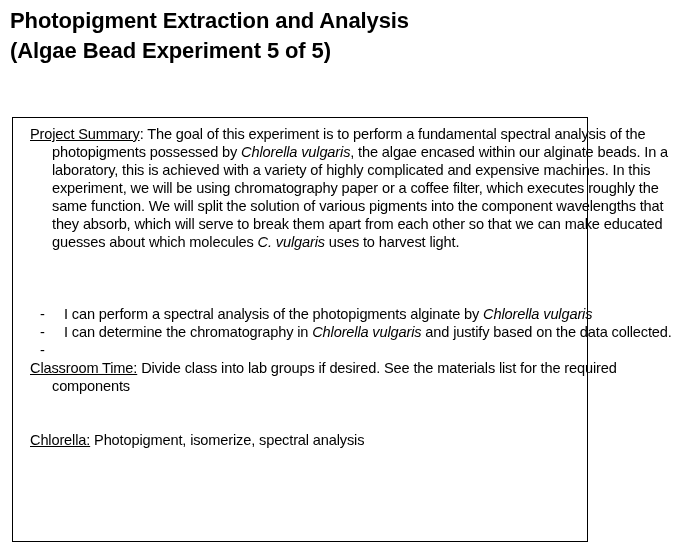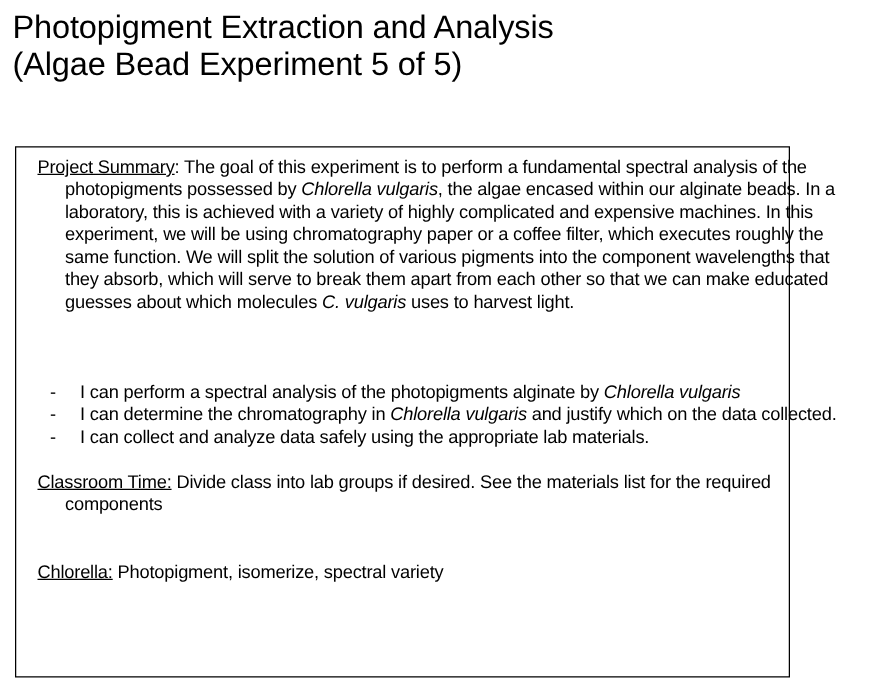--- a/index.html
+++ b/index.html
@@ -1,19 +1,19 @@
 <!DOCTYPE html>
 <html><head>
 <meta charset="utf-8">
 <style>
   html, body { margin:0; padding:0; background:#ffffff; }
   body { width:700px; height:560px; position:relative; overflow:hidden; color:#000;
          font-family:"Liberation Sans", sans-serif; }
-  .title { position:absolute; left:10px; top:6px; font-weight:normal; font-size:26px; line-height:30px; letter-spacing:-0.1px; }
-  .box { position:absolute; left:12px; top:117px; width:620px; height:425px; border:1px solid #000; box-sizing:border-box; }
+  .title { position:absolute; left:10px; top:6px; font-weight:bold; font-size:22px; line-height:30px; letter-spacing:-0.1px; }
+  .box { position:absolute; left:12px; top:117px; width:576px; height:425px; border:1px solid #000; box-sizing:border-box; }
   .content { position:absolute; left:17px; top:7px; width:650px; font-size:14.6px; line-height:18px; letter-spacing:-0.15px; }
   .para { text-indent:-22px; padding-left:22px; margin:0; }
   .u { text-decoration:underline; }
   .gap1 { height:36px; }
   .gap2 { height:18px; }
   ul.outcomes { list-style:none; margin:0; padding:0; }
   ul.outcomes li { position:relative; padding-left:34px; }
   ul.outcomes li .dash { position:absolute; left:10px; top:0; }
 </style>
 </head>
@@ -29,29 +29,29 @@
 
     <p class="para"><span class="u">Project Summary</span><span>:</span><span> The goal of this experiment is to perform a fundamental spectral analysis of the photopigments possessed by </span><i>Chlorella vulgaris</i><span>, the algae encased within our alginate beads. In a laboratory, this is achieved with a variety of highly complicated and expensive machines. In this experiment, we will be using chromatography paper or a coffee filter, which executes roughly the same function. We will split the solution of various pigments into the component wavelengths that they absorb, which will serve to break them apart from each other so that we can make educated guesses about which molecules </span><i>C. vulgaris</i><span> uses to harvest light.</span></p>
 
     <div class="gap1"></div>
 
 
     <div class="gap2"></div>
 
     <ul class="outcomes">
       <li><span class="dash">-</span><span>I can perform a spectral analysis of the photopigments alginate by </span><i>Chlorella vulgaris</i><span></span></li>
-      <li><span class="dash">-</span><span>I can determine the chromatography in </span><i>Chlorella vulgaris</i><span> and justify which on the data collected.</span></li>
-      <li><span class="dash">-</span><span>I can collect and analyze data safely using the appropriate lab materials.</span></li>
+      <li><span class="dash">-</span><span>I can determine the chromatography in </span><i>Chlorella vulgaris</i><span> and justify based on the data collected.</span></li>
+      <li><span class="dash">-</span></li>
     </ul>
 
     <div class="gap2"></div>
 
     <p class="para"><span class="u">Classroom Time:</span><span> Divide class into lab groups if desired. See the materials list for the required components</span></p>
 
     <div class="gap2"></div>
 
 
     <div class="gap2"></div>
 
-    <p class="para"><span class="u">Chlorella:</span><span> Photopigment, isomerize, spectral variety</span></p>
+    <p class="para"><span class="u">Chlorella:</span><span> Photopigment, isomerize, spectral analysis</span></p>
 
   </div>
 </div>
 
 </body></html>

